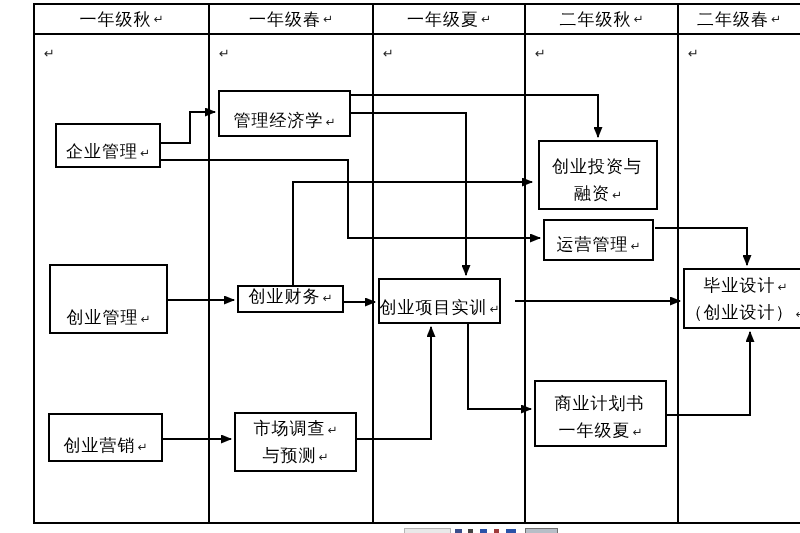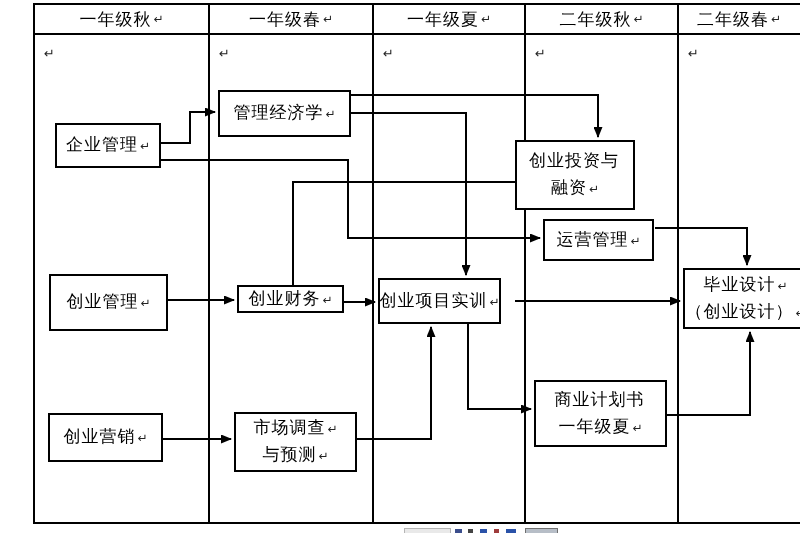--- a/index.html
+++ b/index.html
@@ -18,21 +18,21 @@
   
   .hdr-cell{
     position:absolute;top:5px;height:28px;display:flex;align-items:center;justify-content:center;
     font-size:17px;letter-spacing:1px;white-space:nowrap;
   }
   .ret{font-size:12px;letter-spacing:0;color:#222;margin-left:2px;font-family:"DejaVu Sans",sans-serif;}
   .cell-mark{position:absolute;font-size:13px;color:#222;}
   
   .node{
     position:absolute;background:#fff;border:2px solid #000;box-sizing:border-box;
-    display:flex;flex-direction:column;align-items:center;justify-content:center;
+    display:flex;flex-direction:column;align-items:center;justify-content:flex-end;
     font-size:17px;letter-spacing:1px;text-align:center;z-index:3;
   }
   .nline{line-height:25px;white-space:nowrap;}
   svg.connectors{position:absolute;left:0;top:0;z-index:2;pointer-events:none;}
   
   .frag{position:absolute;top:528px;height:5px;}
   .frag-box1{left:379px;width:45px;background:#e9e9e9;border:1px solid #b5b5b5;}
   .frag-box2{left:500px;width:31px;background:#b7bec7;border:1px solid #707070;}
   .frag-dash{top:529px;height:4px;width:7px;}
 </style>
@@ -97,40 +97,40 @@
         <polyline points="443,324 443,409 506,409" fill="none" stroke="#000000" stroke-width="2" marker-end="url(#arrowhead)"></polyline>
         <polyline points="490,301 655,301" fill="none" stroke="#000000" stroke-width="2" marker-end="url(#arrowhead)"></polyline>
         <polyline points="630,228 722,228 722,265" fill="none" stroke="#000000" stroke-width="2" marker-end="url(#arrowhead)"></polyline>
         <polyline points="642,415 725,415 725,332" fill="none" stroke="#000000" stroke-width="2" marker-end="url(#arrowhead)"></polyline>
       </g>
   </svg>
 
   <div class="node" style="left:30px;top:123px;width:106px;height:45px">
     <div class="nline"><span>企业管理</span><span class="ret">↵</span></div>
   </div>
-  <div class="node" style="left:24px;top:274px;width:119px;height:57px">
+  <div class="node" style="left:24px;top:264px;width:119px;height:70px">
     <div class="nline"><span>创业管理</span><span class="ret">↵</span></div>
   </div>
   <div class="node" style="left:23px;top:413px;width:115px;height:49px">
     <div class="nline"><span>创业营销</span><span class="ret">↵</span></div>
   </div>
   <div class="node" style="left:193px;top:90px;width:133px;height:47px">
     <div class="nline"><span>管理经济学</span><span class="ret">↵</span></div>
   </div>
   <div class="node" style="left:212px;top:285px;width:107px;height:28px">
     <div class="nline"><span>创业财务</span><span class="ret">↵</span></div>
   </div>
   <div class="node" style="left:209px;top:412px;width:123px;height:60px">
     <div class="nline"><span>市场调查</span><span class="ret">↵</span></div>
     <div class="nline"><span>与预测</span><span class="ret">↵</span></div>
   </div>
   <div class="node" style="left:353px;top:278px;width:123px;height:46px">
     <div class="nline"><span>创业项目实训</span><span class="ret">↵</span></div>
   </div>
-  <div class="node" style="left:490px;top:140px;width:120px;height:70px">
+  <div class="node" style="left:513px;top:140px;width:120px;height:70px">
     <div class="nline"><span>创业投资与</span><span class="ret"></span></div>
     <div class="nline"><span>融资</span><span class="ret">↵</span></div>
   </div>
   <div class="node" style="left:518px;top:219px;width:111px;height:42px">
     <div class="nline"><span>运营管理</span><span class="ret">↵</span></div>
   </div>
   <div class="node" style="left:509px;top:380px;width:133px;height:67px">
     <div class="nline"><span>商业计划书</span><span class="ret"></span></div>
     <div class="nline"><span>一年级夏</span><span class="ret">↵</span></div>
   </div>

